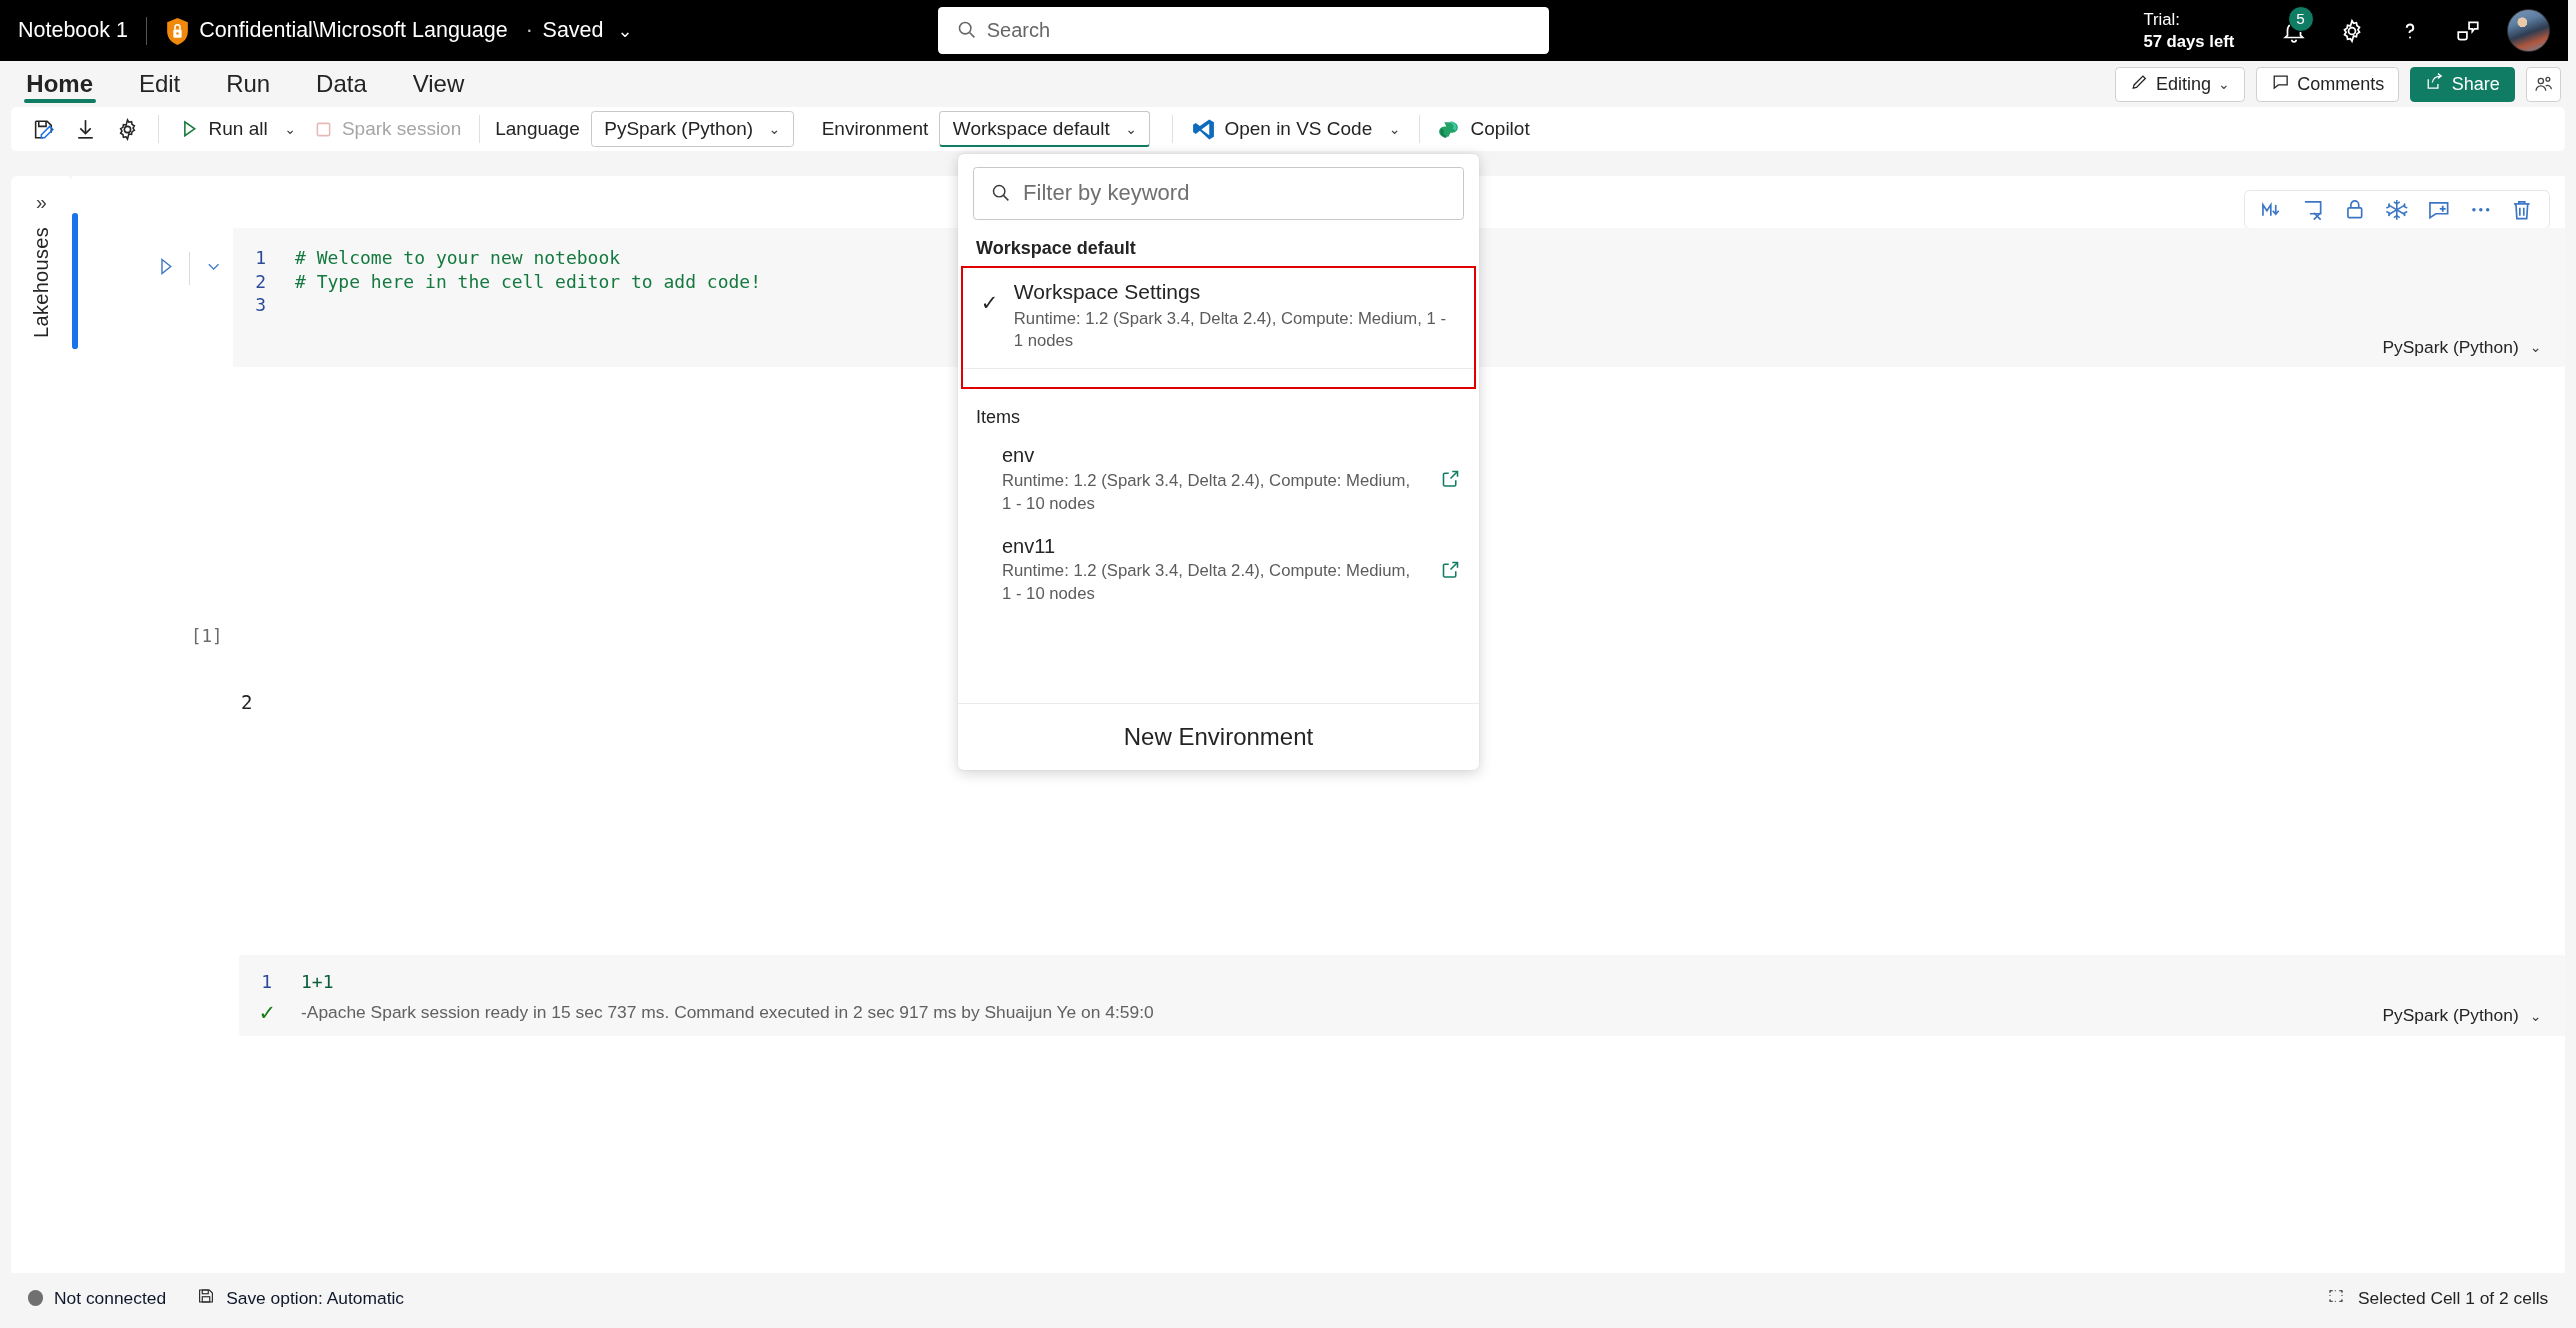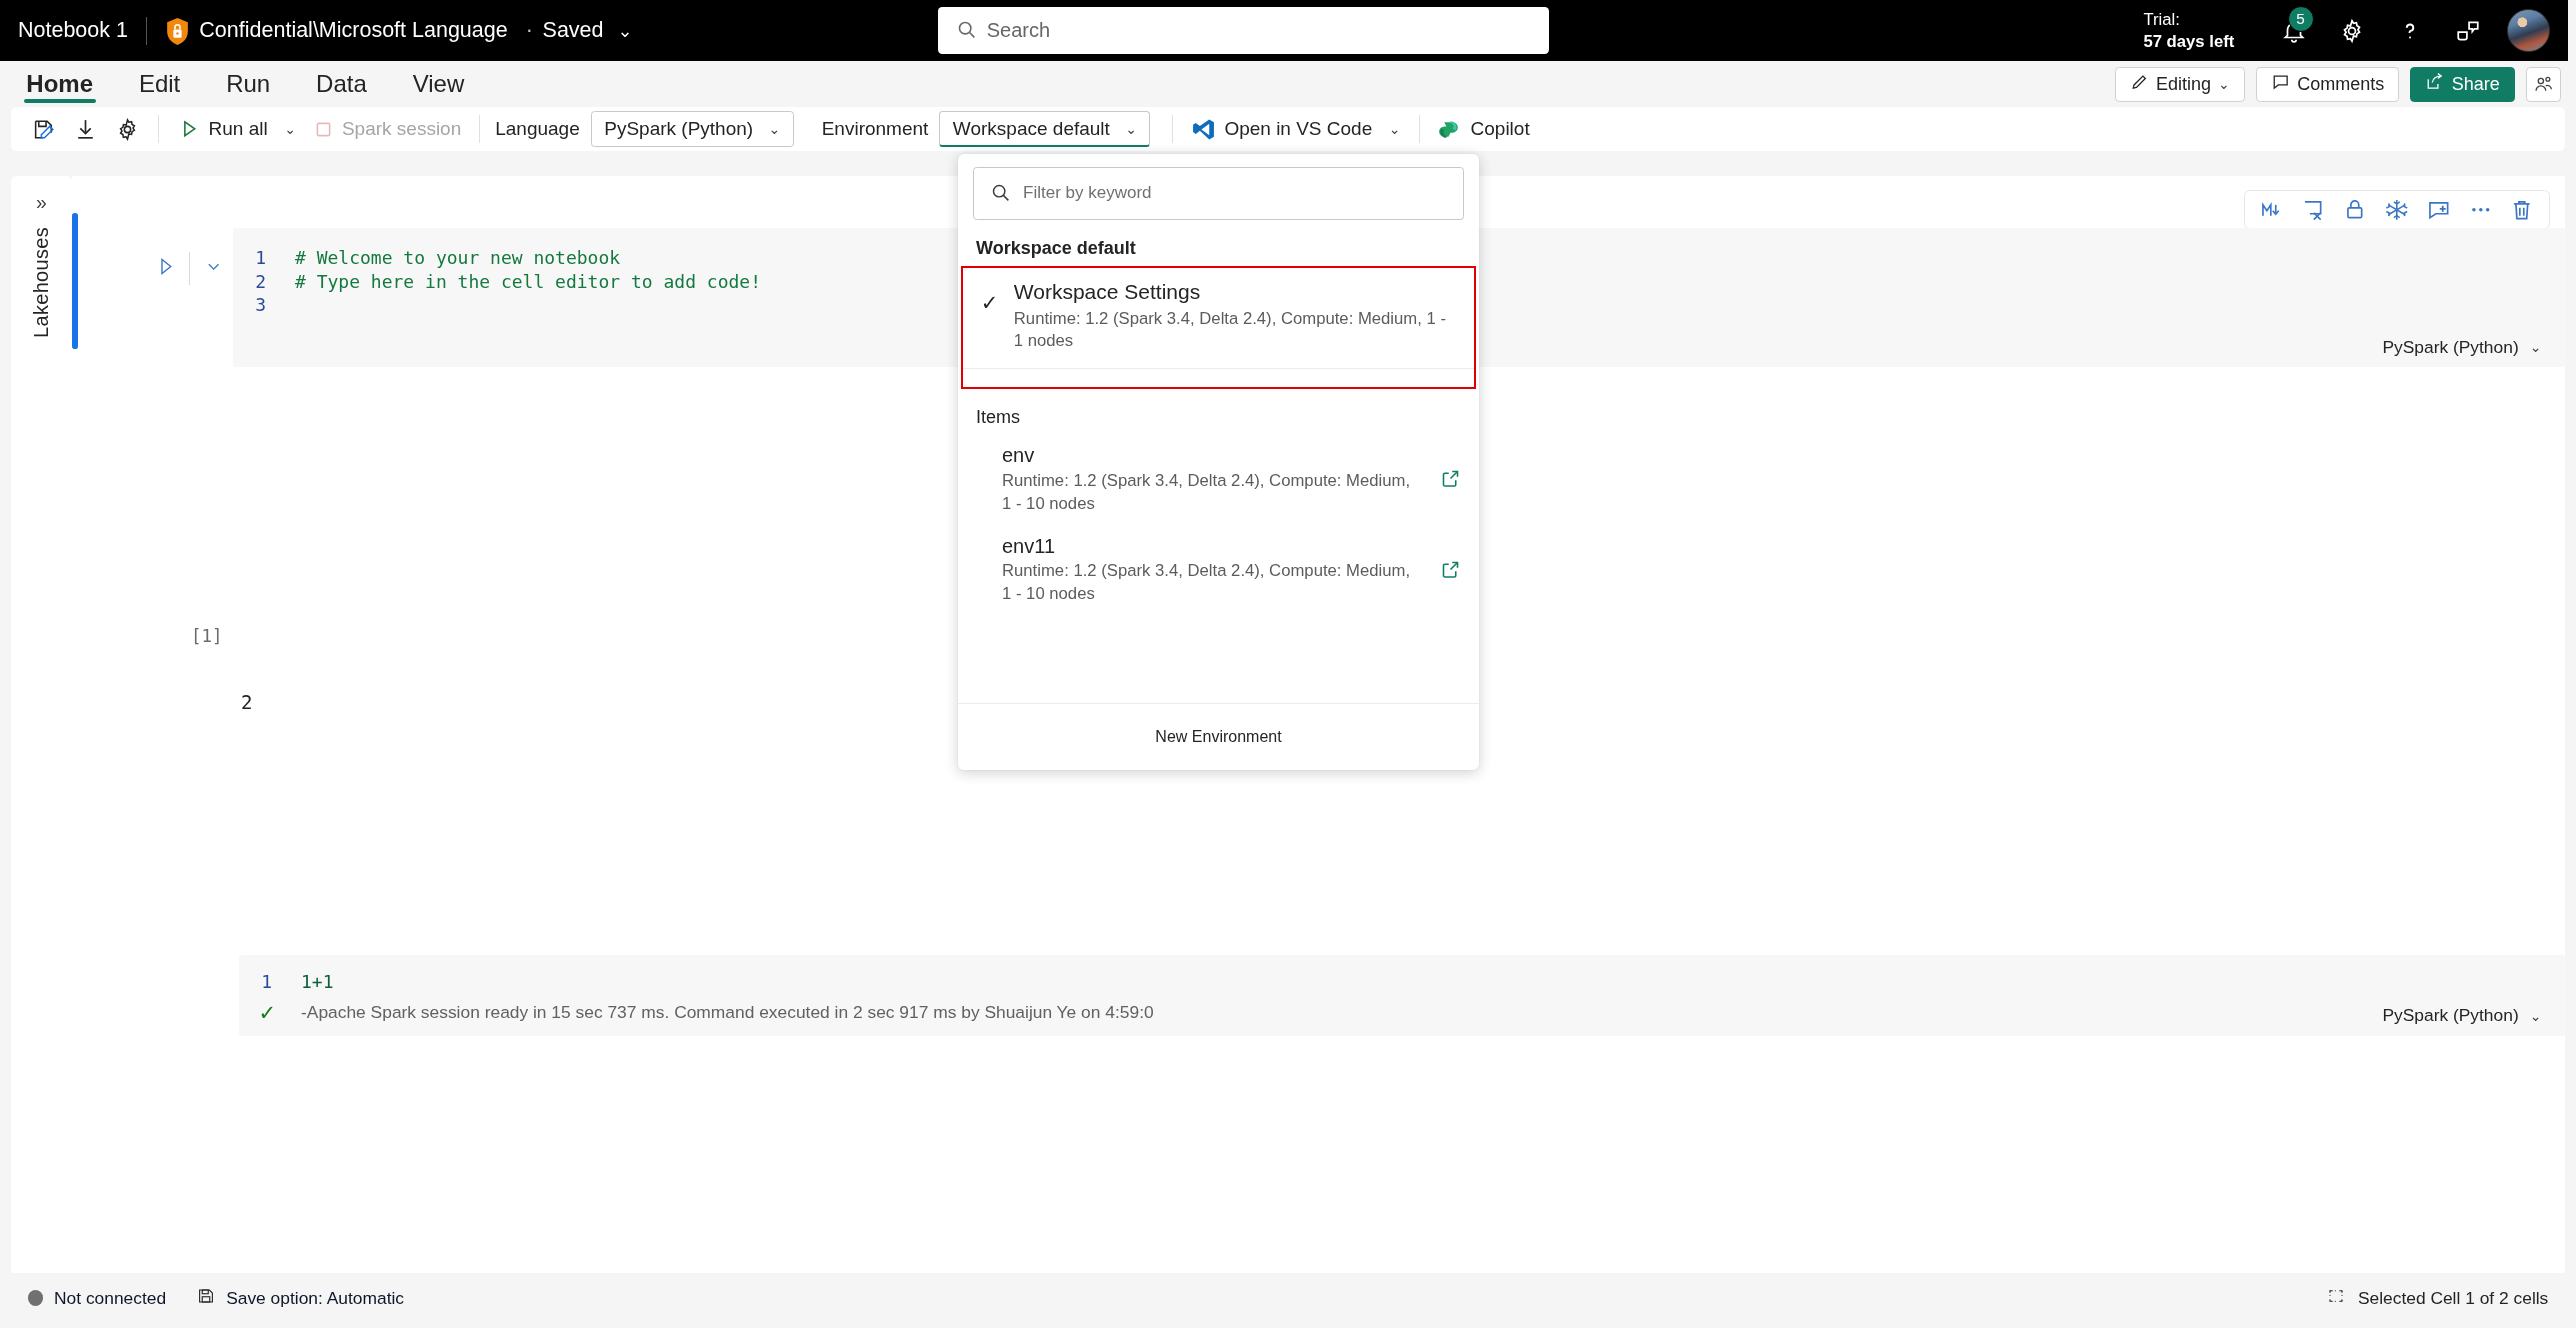--- a/index.html
+++ b/index.html
@@ -158,37 +158,37 @@
   .flyout {
     position:absolute; left:958px; top:154px; width:521px; height:616px;
     background:#fff; border-radius:5.6px;
     box-shadow:0 2.8px 14px rgba(0,0,0,.18), 0 0 1.4px rgba(0,0,0,.12);
     z-index:50; display:flex; flex-direction:column;
   }
   .fly-search {
     margin:12.5px 15.3px 0 15.3px; height:53px; border:0.7px solid #c8c8c8; border-radius:3.5px;
     display:flex; align-items:center; padding:0 15.3px; gap:12.5px;
   }
-  .fly-search .ph { color:#707070; font-size:17px; }
+  .fly-search .ph { color:#707070; font-size:22px; }
   .fly-grouphdr { font-size:18px; color:#242424; font-weight:700; padding:18px 0 7px 18px; }
   .fly-grouphdr.plain { font-weight:400; }
   .fly-highlight { border:2.1px solid #e00000; margin:0 2.8px; }
   .fly-opt { display:flex; align-items:flex-start; padding:11px 18px 15.3px 18px; cursor:pointer; position:relative; }
   .fly-opt .tick { width:33px; flex:0 0 auto; color:#242424; font-size:21px; padding-top:12.5px; }
   .fly-opt .body { flex:1 1 auto; }
   .fly-opt .nm { font-size:21px; color:#242424; line-height:1.25; }
   .fly-opt .desc { font-size:16.7px; color:#5c5c5c; line-height:1.35; margin-top:2.8px; }
   .fly-divider { height:0.7px; background:#ebebeb; margin:0 0 0 0; }
   .fly-items { flex:1 1 auto; }
   .fly-item { display:flex; align-items:center; padding:9.7px 18px 9.7px 44px; cursor:pointer; }
   .fly-item .body { flex:1 1 auto; padding-right:14px; }
   .fly-item .nm { font-size:20px; color:#242424; }
   .fly-item .desc { font-size:16.7px; color:#5c5c5c; line-height:1.35; margin-top:2.8px; max-width:416px; }
   .fly-foot { border-top:0.7px solid #ebebeb; height:67px; display:flex; align-items:center; justify-content:center; cursor:pointer; }
-  .fly-foot span { font-size:16px; color:#242424; }
+  .fly-foot span { font-size:24px; color:#242424; }
 
   
   .statusbar {
     position:absolute; left:11px; bottom:11px; width:2554px; height:40px;
     background:#f5f5f5; border-radius:5.6px; display:flex; align-items:center; padding:0 16.7px;
   }
   .sb-item { display:flex; align-items:center; gap:11px; font-size:17.4px; color:#0f172a; margin-right:31px; cursor:pointer; }
   .dot-grey { width:15.3px; height:15.3px; border-radius:50%; background:#707070; }
   .sb-right { margin-left:auto; display:flex; align-items:center; gap:12.5px; font-size:17.4px; color:#242424; }
 </style>

